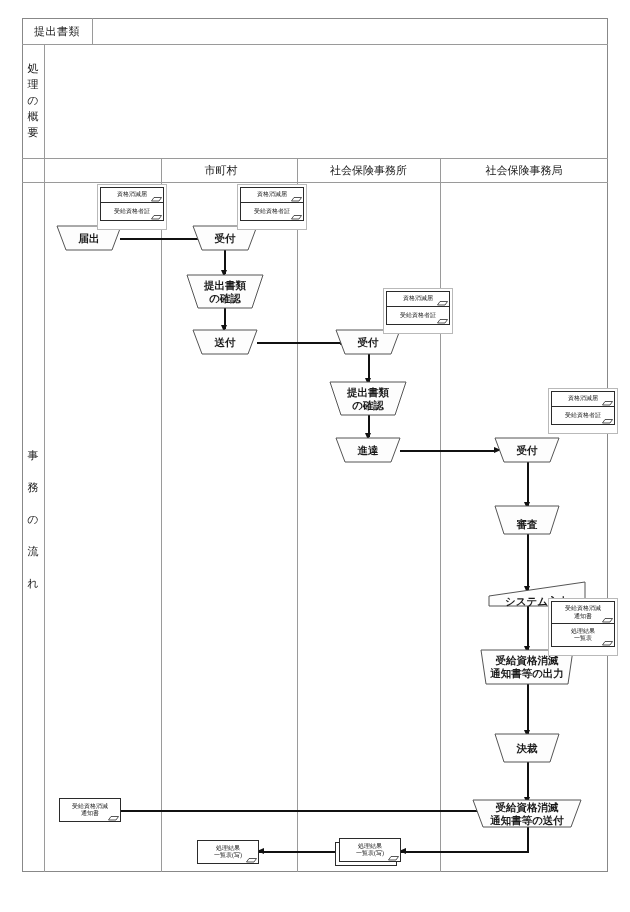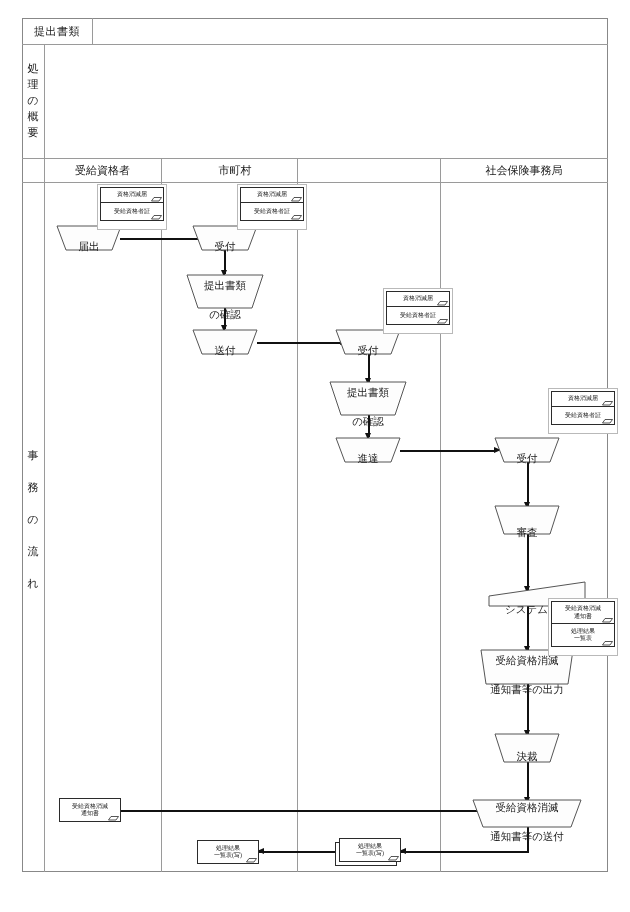--- a/index.html
+++ b/index.html
@@ -39,21 +39,21 @@
   }
 
   
   .node{position:absolute;}
   .node svg{display:block;overflow:visible;}
   .node .cap{
     position:absolute;left:0;top:0;width:100%;height:100%;
     display:flex;flex-direction:column;align-items:center;justify-content:center;
     font-size:10.5px;line-height:13px;text-align:center;pointer-events:none;
   }
-  .node .cap b{font-weight:normal;display:block;margin-top:16px;}
+  .node .cap b{font-weight:bold;display:block;}
 
   
   .docgrp{position:absolute;}
   .docbox{
     position:relative;box-sizing:border-box;
     border:1px solid #2b2b2b;background:#fff;
     display:flex;flex-direction:column;align-items:center;justify-content:center;
     font-size:6px;line-height:7.5px;text-align:center;letter-spacing:0px;
   }
   .docbox + .docbox{border-top:none;}
@@ -106,22 +106,22 @@
   </div>
 
   <div class="vert-label spaced" style="left:22px;top:400px;width:22px;height:240px;">
     <span>事</span>
     <span>務</span>
     <span>の</span>
     <span>流</span>
     <span>れ</span>
   </div>
 
-  <div class="colhead" style="left:44px;top:158px;width:117px;height:24px;">受給資格者</div>
-  <div class="colhead" style="left:161px;top:158px;width:136px;height:24px;padding-left:6px;">市町村</div>
+  <div class="colhead" style="left:147px;top:158px;width:136px;height:24px;padding-left:6px;">市町村</div>
+  <div class="colhead" style="left:297px;top:158px;width:143px;height:24px;">社会保険事務所</div>
   <div class="colhead" style="left:440px;top:158px;width:168px;height:24px;">社会保険事務局</div>
 
   <div class="conn h" style="left:120px;top:238px;width:85px;"></div>
   <div class="arrow right" style="left:203px;top:235px;"></div>
 
   <div class="conn v" style="left:224px;top:250px;height:24px;"></div>
   <div class="arrow down" style="left:221px;top:270px;"></div>
 
   <div class="conn v" style="left:224px;top:308px;height:21px;"></div>
   <div class="arrow down" style="left:221px;top:325px;"></div>

